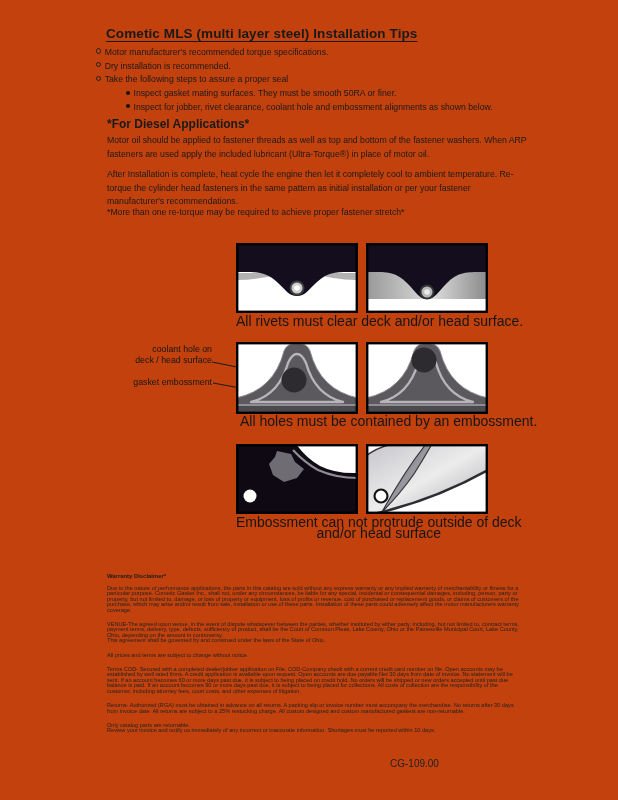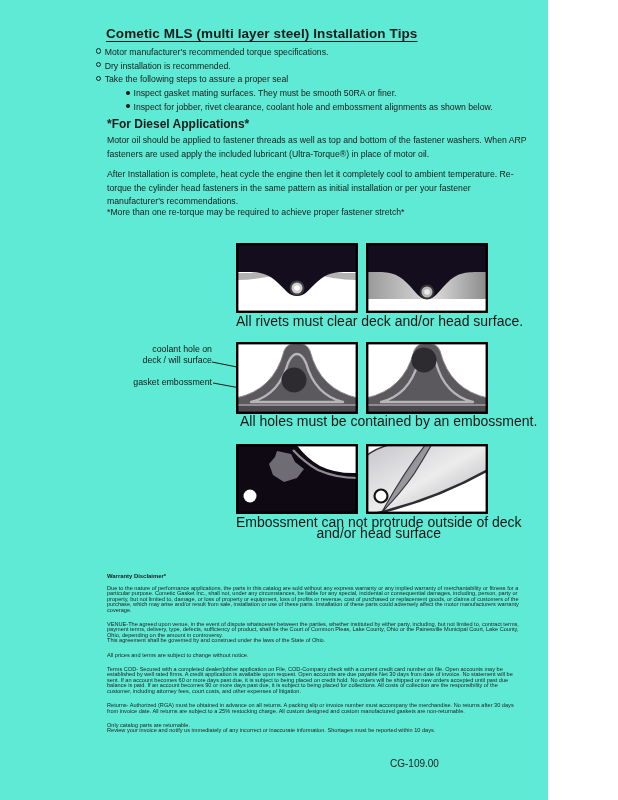--- a/index.html
+++ b/index.html
@@ -1,16 +1,16 @@
 <!DOCTYPE html>
 <html><head>
 <meta charset="utf-8">
 <style>
   html,body{margin:0;padding:0;background:#ffffff;}
-  .page{position:relative;width:548px;height:800px;background:#5eead4;overflow:hidden;
+  .page{position:relative;width:618px;height:800px;background:#c2410c;overflow:hidden;
         font-family:"Liberation Sans",sans-serif;color:#1a1a1a;}
   .abs{position:absolute;}
   .title{left:106px;top:26px;font-size:13.5px;font-weight:bold;letter-spacing:.1px;
          text-decoration:underline;text-underline-offset:2.5px;}
   .bullets{left:96px;top:46px;width:446px;font-size:8.7px;line-height:13.7px;}
   .b-row{display:flex;align-items:baseline;}
   .b-row.lvl2{padding-left:30px;}
   .dot{flex:none;display:inline-block;border-radius:50%;margin-right:3.5px;position:relative;top:-1.5px;}
   .dot.hollow{width:3.2px;height:3.2px;border:1px solid #222;}
   .dot.solid{width:4px;height:4px;background:#111;}
@@ -89,21 +89,21 @@
     <circle cx="61" cy="49" r="2.8" fill="#eaeaea"></circle>
     <rect x="1.2" y="1.2" width="119.6" height="67.6" fill="none" stroke="#000000" stroke-width="2.4"></rect>
   </svg>
 
   <div class="abs dg-cap" style="left:236px;top:316px;">All rivets must clear deck and/or head surface.</div>
 
   <div class="abs dg-label" style="left:236px;top:328px;">RIGHT</div>
   <div class="abs dg-label" style="left:366px;top:328px;">WRONG</div>
 
   <div class="abs ann pre" style="left:94px;top:344px;">coolant hole on
-deck / will surface</div>
+deck / head surface</div>
   <div class="abs ann" style="left:94px;top:377px;">gasket embossment</div>
 
   <svg class="abs" style="left:205px;top:350px;" width="110" height="55" viewBox="0 0 110 55">
     <line x1="7" y1="12" x2="92" y2="29" stroke="#1a1a1a" stroke-width="1"></line>
     <line x1="8" y1="33" x2="57" y2="42" stroke="#1a1a1a" stroke-width="1"></line>
   </svg>
 
   <svg class="abs dg-img" style="left:236px;top:342px;" width="122" height="72" viewBox="0 0 122 72">
     <rect x="0" y="0" width="122" height="72" fill="#ffffff"></rect>
     <path d="M0,72 L0,56 Q38,48 48,9 Q51,2 57,2 L65,2 Q71,2 74,9 Q84,48 122,56 L122,72 Z" fill="#5b585e" stroke="#8b888e" stroke-width="1"></path>

